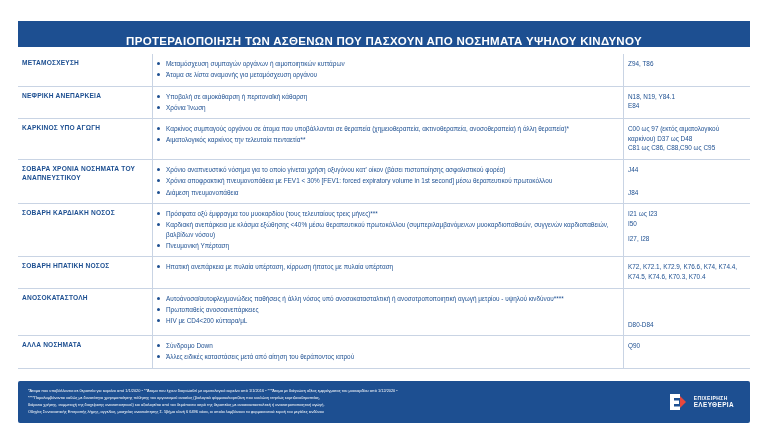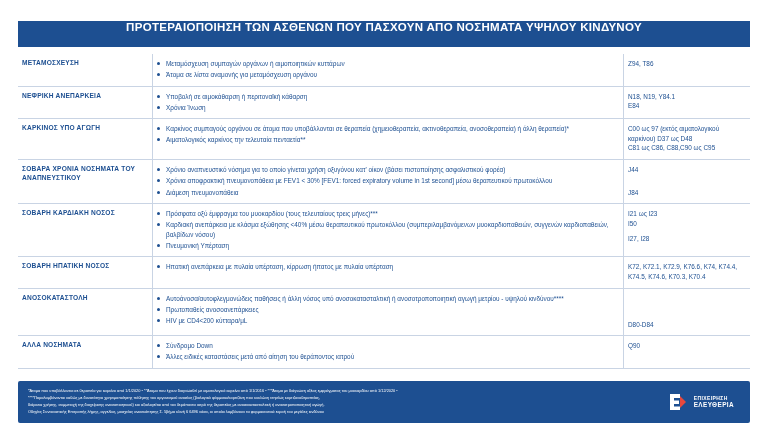--- a/index.html
+++ b/index.html
@@ -22,21 +22,21 @@
     padding: 0;
   }
   .header-bar {
     position: absolute;
     left: 18px;
     top: 21px;
     width: 732px;
     height: 26px;
     background: #1d4f91;
     display: flex;
-    align-items: flex-start;
+    align-items: flex-end;
     justify-content: center;
   }
   .header-title {
     color: #ffffff;
     font-size: 11.5px;
     font-weight: bold;
     letter-spacing: 0.3px;
     white-space: nowrap;
   }
   .table-wrap {

